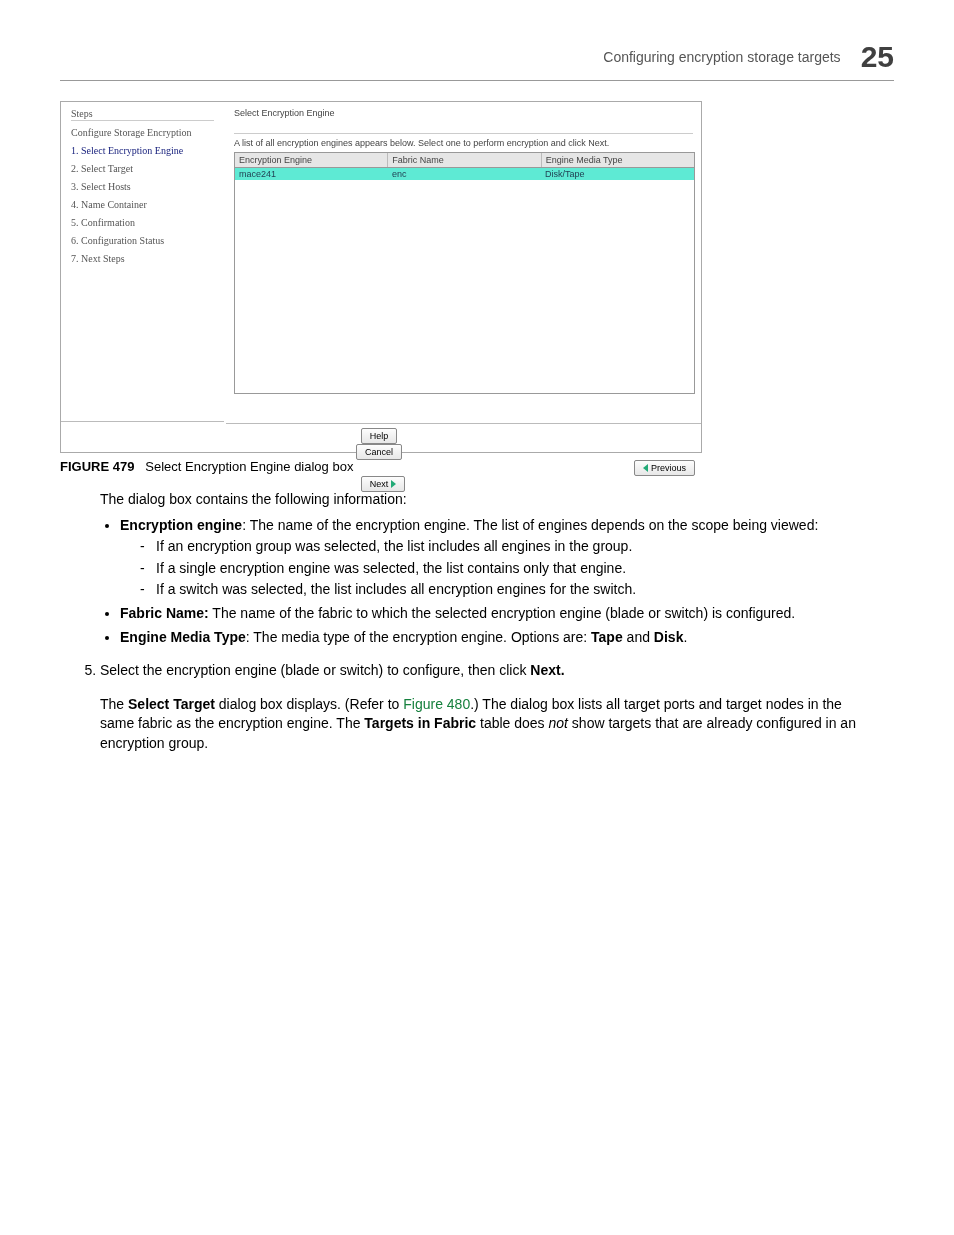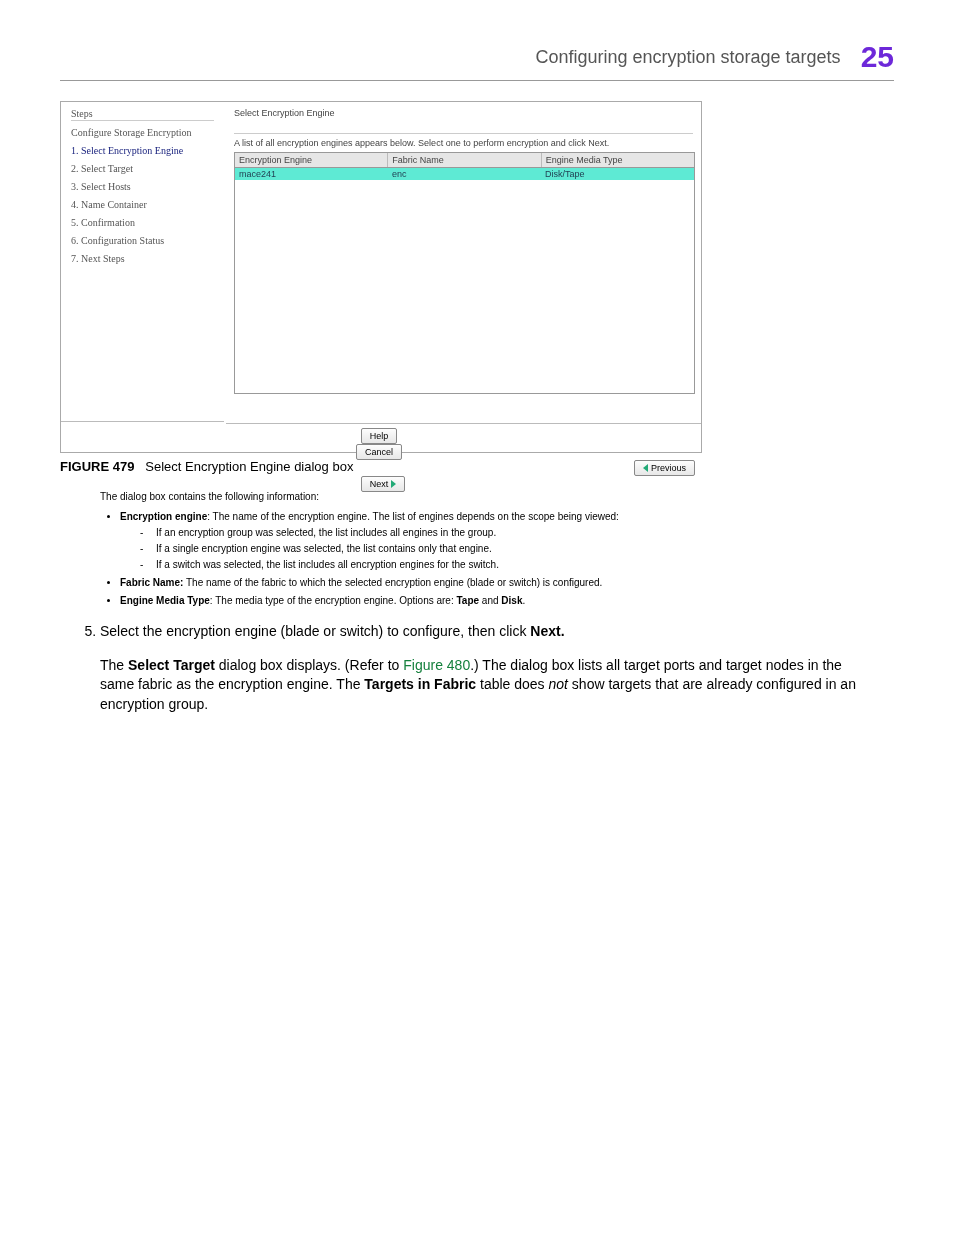--- a/index.html
+++ b/index.html
@@ -14,28 +14,28 @@
   .header {
     display: flex;
     justify-content: flex-end;
     align-items: center;
     gap: 20px;
     padding-bottom: 6px;
     border-bottom: 1px solid #999;
     margin-bottom: 20px;
   }
   .header-title {
-    font-size: 18px;
+    font-size: 14px;
     color: #555;
     text-align: center;
   }
   .header-number {
     font-size: 30px;
     font-weight: bold;
-    color: #6d28d9;
+    color: #404040;
     font-family: Arial, sans-serif;
   }
   .figure-wrap {
     margin: 20px 0 6px 0;
     border: 1px solid #aaa;
     width: 640px;
     height: 350px;
     position: relative;
     background: #fff;
   }
@@ -147,21 +147,21 @@
   .tri-right { width:0;height:0;border-top:4px solid transparent;border-bottom:4px solid transparent;border-left:5px solid #2a7; }
 
   .figure-caption {
     font-size: 13px;
     margin: 6px 0 16px 0;
   }
   .figure-caption .fc-label { font-weight: bold; }
 
   .body-text {
     margin-left: 40px;
-    font-size: 10px;
+    font-size: 14px;
     line-height: 1.4;
   }
   .body-text p { margin: 6px 0; }
   ul.bullet {
     list-style: disc;
     margin: 4px 0 4px 20px;
     padding: 0;
   }
   ul.bullet > li { margin: 4px 0; }
   ul.dash {

